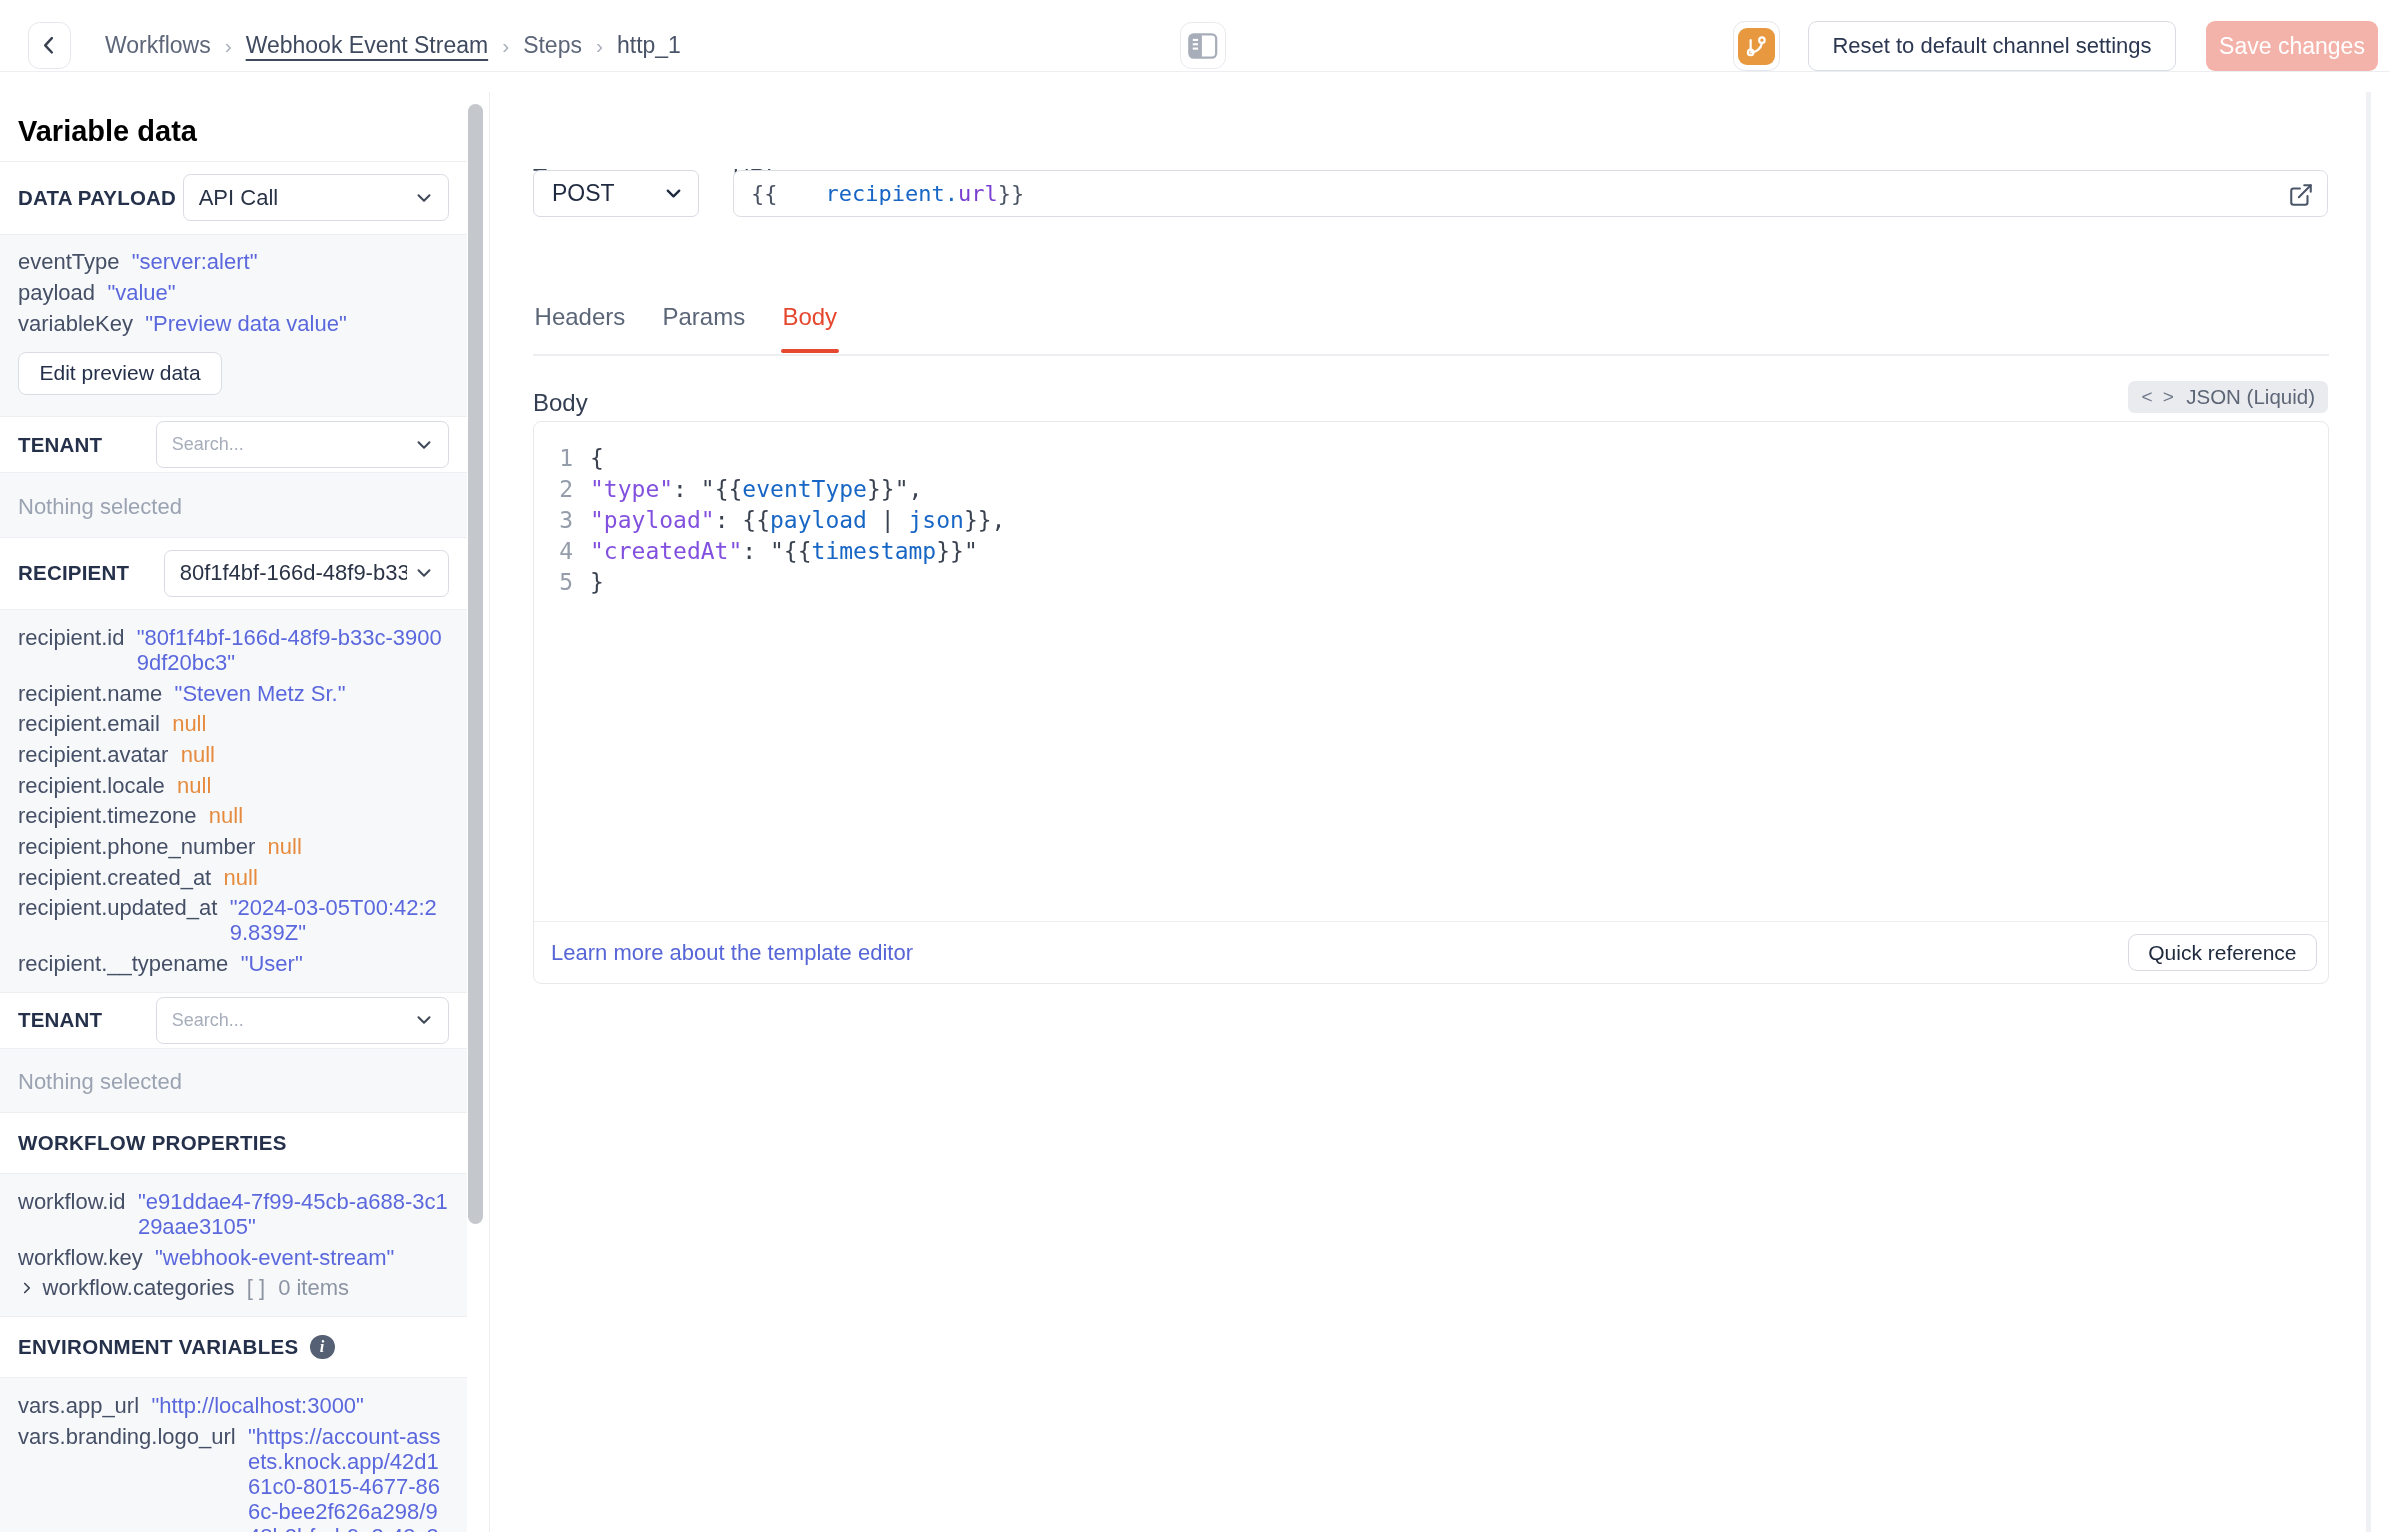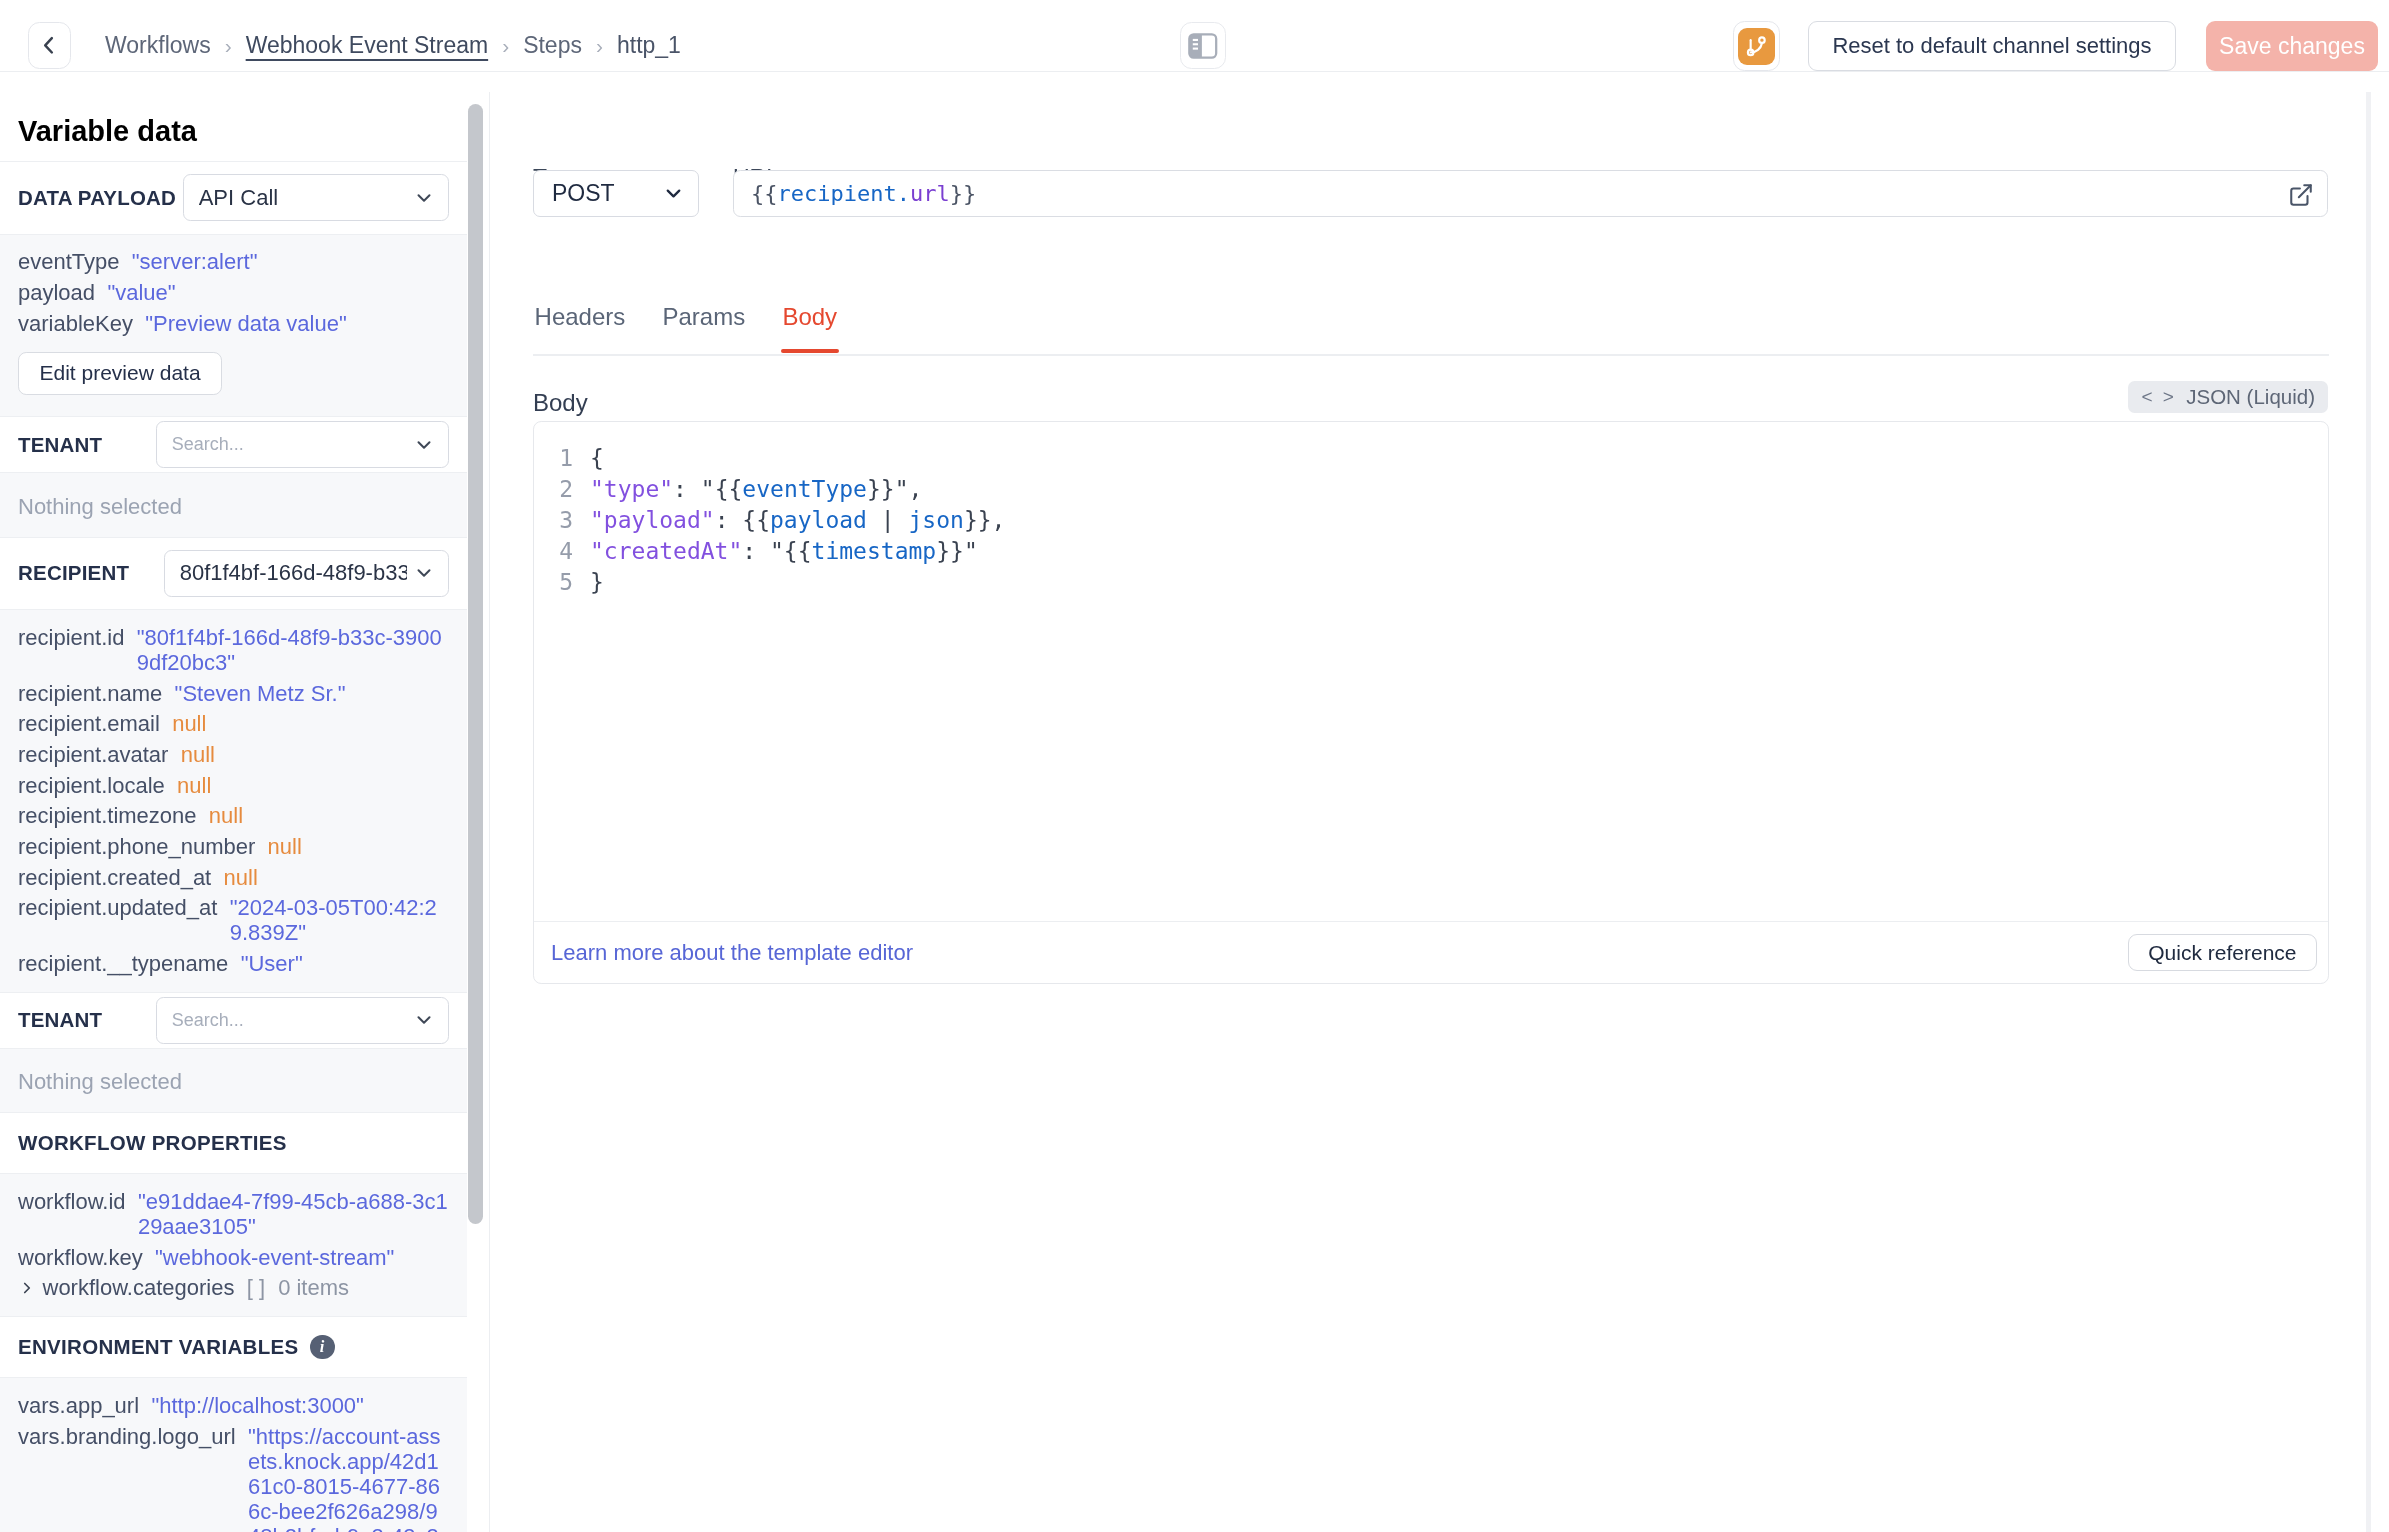--- a/index.html
+++ b/index.html
@@ -52,21 +52,21 @@
   .sb-thumb { position:absolute; left:468px; top:12.3px; width:14.7px; height:1120px; border-radius:8.2px; background:#c4c7cc; }
 
   
   .main { position:absolute; left:491px; top:92px; right:0; bottom:0; background:#fff; }
   .field-label { position:absolute; font-size:23px; font-weight:500; color:#3c4759;margin-top:28px; }
   .type-sel { position:absolute; left:42px; top:78px; width:166px; height:47px; border:1.6px solid #d8dbe2; border-radius:7px; background:#fff; display:flex; align-items:center; padding:0 13px 0 18px; font-size:23px; font-weight:500; color:#1f2a40; }
   .type-sel .chev { margin-left:auto; }
   .url-input { position:absolute; left:242px; top:78px; width:1595px; height:47px; border:1.6px solid #dadde3; border-radius:7.4px; background:#fff; display:flex; align-items:center; padding:0 49px 0 17px; font-family:"DejaVu Sans Mono","Liberation Mono",monospace; font-size:22px; }
   .ext-ic { position:absolute; right:13px; top:10.6px; }
   .tk-p { color:#3a4250; } .tk-key { color:#8250df; } .tk-var { color:#1766c5; }
-  .u-p { color:#4a5364; } .u-blue { color:#1766c5; } .u-purple { color:#7a3fd1; }
+  .u-p { color:#4a5364; } .u-blue { color:#1766c5;margin-left:48px; } .u-purple { color:#7a3fd1; }
 
   .tabs { position:absolute; left:42px; top:206px; height:57px; display:flex; gap:34px; }
   .tab { position:relative; font-size:24px; font-weight:500; color:#5a6577; background:none; border:none; padding:0 1.6px; height:57px; }
   .tab span { position:relative; top:-9.8px; }
   .tab.active { color:#e5482f; }
   .tab.active::after { content:""; position:absolute; left:0; right:0; bottom:1.6px; height:4.9px; border-radius:2.5px; background:#e5482f; }
   .tabline { position:absolute; left:42px; top:262px; width:1796px; height:1.6px; background:#eceef1; }
 
   .body-label { position:absolute; left:42px; top:297px; font-size:24px; font-weight:500; color:#333e52; }
   .badge { position:absolute; right:61px; top:289px; height:32px; border-radius:6.5px; background:#e9ebef; display:flex; align-items:center; gap:9.8px; padding:0 13px; font-size:20.5px; color:#5d6676; }

